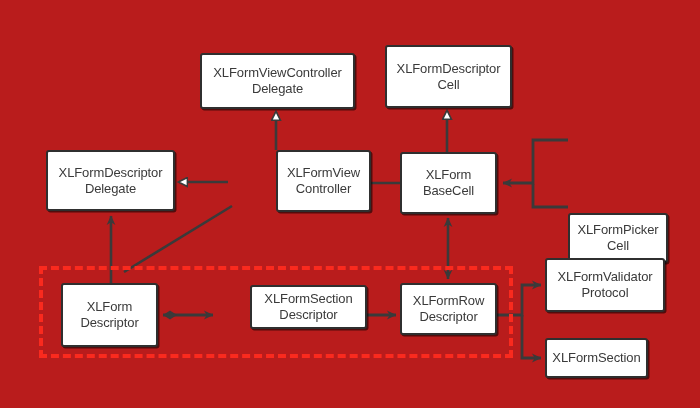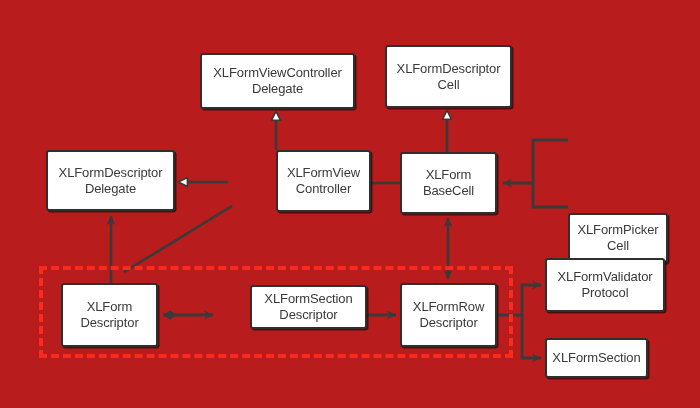--- a/index.html
+++ b/index.html
@@ -182,21 +182,21 @@
   <div class="node" style="left:61px; top:283px; width:97px; height:64px;">
     <span class="node-label">XLForm
 Descriptor</span>
   </div>
 
   <div class="node" style="left:226px; top:285px; width:117px; height:44px;margin-left:24px;">
     <span class="node-label">XLFormSection
 Descriptor</span>
   </div>
 
-  <div class="node" style="left:400px; top:283px; width:97px; height:64px;">
+  <div class="node" style="left:400px; top:283px; width:97px; height:52px;">
     <span class="node-label">XLFormRow
 Descriptor</span>
   </div>
 
   <div class="node" style="left:545px; top:338px; width:103px; height:40px;">
     <span class="node-label">XLFormSection</span>
   </div>
 
 </div>
 

